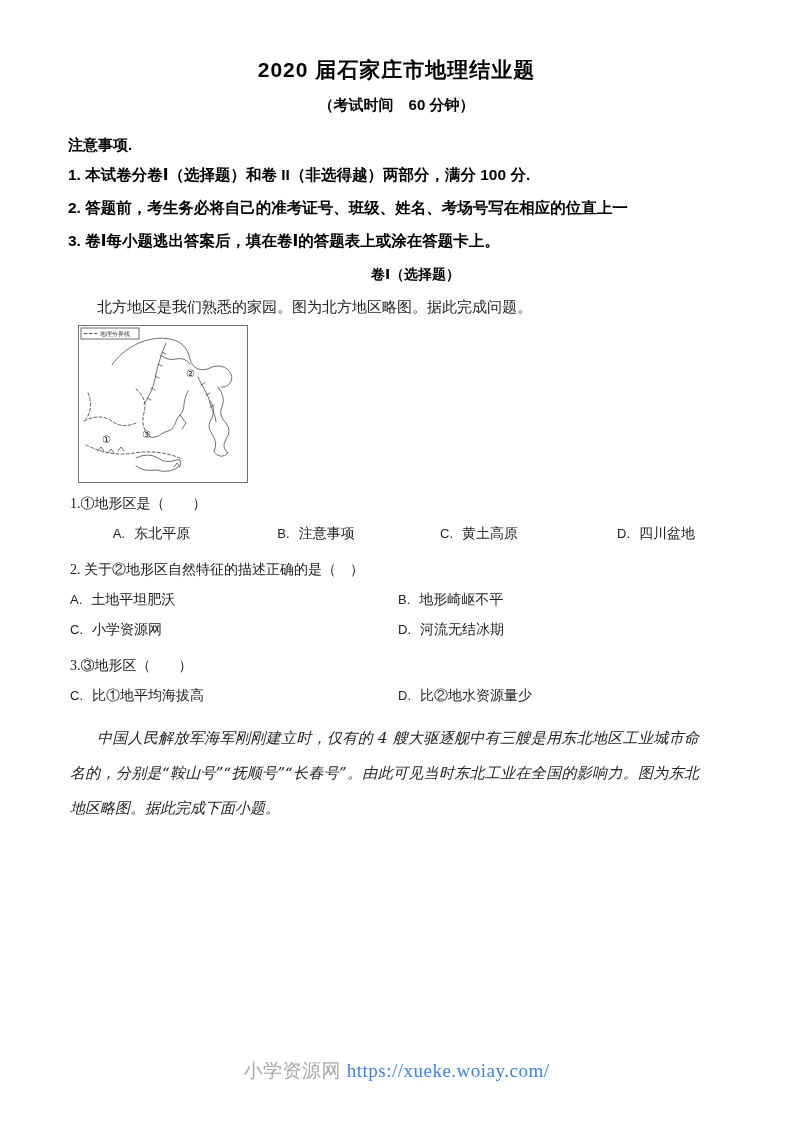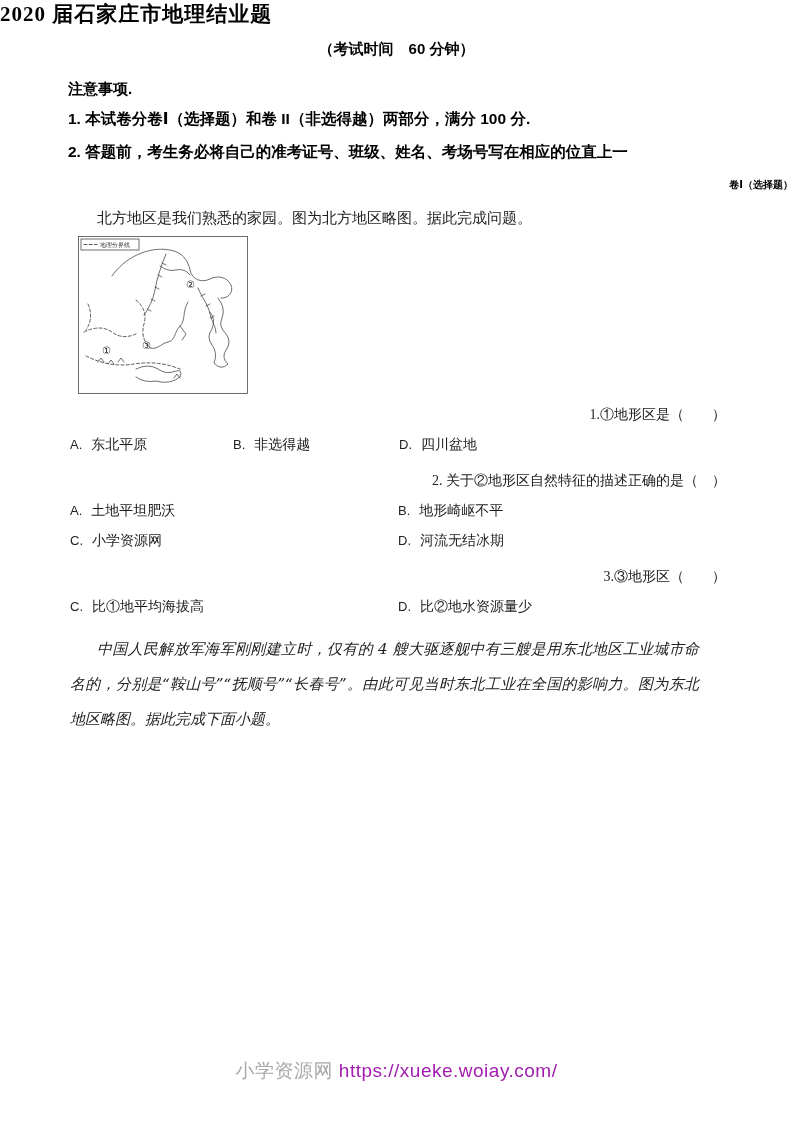--- a/index.html
+++ b/index.html
@@ -6,72 +6,73 @@
   .page {
     position:relative;
     width:793px; height:1122px;
     margin:0 auto;
     background:#ffffff;
     color:#1b1b1b;
     font-family:"Liberation Serif","DejaVu Serif",serif;
     overflow:hidden;
   }
   .hd { font-family:"Liberation Sans","DejaVu Sans",sans-serif; font-weight:700; color:#000; }
-  .title    { text-align:left; font-size:21px; line-height:28px; letter-spacing:1px;font-family:Liberation Serif, serif; }
+  .title    { padding-top:56px; text-align:center; font-size:21px; line-height:28px; letter-spacing:1px; }
   .subtitle { margin-top:10px; text-align:center; font-size:15px; line-height:22px; }
   .notice-heading { margin:16px 67px 0 68px; font-size:15px; line-height:26px; }
   .notice-item    { margin:0 55px 0 68px; font-size:15.5px; line-height:33px; }
-  .volume-heading { margin-top:1px; text-align:right; font-size:10px; line-height:32px;margin-left:38px; }
+  .volume-heading { margin-top:1px; text-align:center; font-size:14px; line-height:32px;margin-left:38px; }
   .part-heading   { margin:0 67px 0 68px; font-size:15.5px; line-height:32px; }
   .passage {
     margin:6px 94px 0 70px;
     font-size:15px; line-height:23px;
     text-indent:27px; color:#222;
     font-family:"DejaVu Serif","Liberation Serif",serif;
   }
   .passage2 { margin-top:10px; line-height:35px; text-align:justify;font-style:italic; }
   .map-fig { margin:6px 0 0 78px; width:170px; height:158px; }
   .map-fig svg { display:block; }
-  .q-stem { margin:6px 67px 0 70px; font-size:14px; line-height:30px;text-align:right; }
+  .q-stem { margin:6px 67px 0 70px; font-size:14px; line-height:30px; }
   .q-row4 {
     display:grid; grid-template-columns:163px 166px 160px auto;
-    margin:0 40px 0 70px; font-size:14px; line-height:30px;
+    margin:0 40px 0 70px; font-size:14px; line-height:30px;text-align:center;
   }
   .q-row2 {
     display:grid; grid-template-columns:328px auto;
     margin:0 40px 0 70px; font-size:14px; line-height:30px;
   }
   .opt { white-space:nowrap; }
   .opt-label {
     font-family:"Liberation Sans","DejaVu Sans",sans-serif;
     font-size:13px; margin-right:9px; color:#222;
   }
   .footer {
     position:absolute; left:0; right:0; top:1058px;
     text-align:center;
     font-family:"Liberation Sans","DejaVu Sans",sans-serif;
     font-size:19px; color:#a8a8a8; letter-spacing:0.5px;
   }
-  .footer a { color:#a21caf; text-decoration:none; }
+  .footer a { color:#3b82f6; text-decoration:none;font-family:Liberation Serif, serif; }
   .map-line { stroke:#4a4a4a; fill:none; stroke-width:0.8; stroke-linecap:round; }
   .map-dash { stroke:#4a4a4a; fill:none; stroke-width:0.9; stroke-dasharray:3 2.2; stroke-linecap:round; }
   .map-text { font-size:6px; fill:#333; font-family:"Liberation Sans","DejaVu Sans",sans-serif; }
   .map-marker { font-size:10px; fill:#222; font-family:"Liberation Serif","DejaVu Serif",serif; }
 </style>
 </head>
 <body>
 
 <div class="page">
 
   <div class="title hd">2020 届石家庄市地理结业题</div>
   <div class="subtitle hd">（考试时间　60 分钟）</div>
 
   <div class="notice-heading hd">注意事项.</div>
   <div class="notice-item hd">1. 本试卷分卷Ⅰ（选择题）和卷 II（非选得越）两部分，满分 100 分.</div>
   <div class="notice-item hd">2. 答题前，考生务必将自己的准考证号、班级、姓名、考场号写在相应的位直上一</div>
+  <div class="notice-item hd">3. 卷Ⅰ每小题逃出答案后，填在卷Ⅰ的答题表上或涂在答题卡上。</div>
 
   <div class="volume-heading hd">卷Ⅰ（选择题）</div>
 
   <p class="passage">北方地区是我们熟悉的家园。图为北方地区略图。据此完成问题。</p>
 
   <div class="map-fig">
     <svg width="170" height="158" viewBox="0 0 170 158">
 
       <rect x="0.5" y="0.5" width="169" height="157" class="map-line"></rect>
 
@@ -107,21 +108,24 @@
       <text x="64" y="113" class="map-marker">③</text>
     </svg>
   </div>
 
   <div class="q-stem">1.①地形区是（　　）</div>
   <div class="q-row4">
     <div class="opt">
       <span class="opt-label">A.</span><span class="opt-text">东北平原</span>
     </div>
     <div class="opt">
-      <span class="opt-label">B.</span><span class="opt-text">非选得越</span>
+      <span class="opt-label">B.</span><span class="opt-text">注意事项</span>
+    </div>
+    <div class="opt">
+      <span class="opt-label">C.</span><span class="opt-text">黄土高原</span>
     </div>
     <div class="opt">
       <span class="opt-label">D.</span><span class="opt-text">四川盆地</span>
     </div>
   </div>
 
   <div class="q-stem">2. 关于②地形区自然特征的描述正确的是（　）</div>
   <div class="q-row2">
     <div class="opt">
       <span class="opt-label">A.</span><span class="opt-text">土地平坦肥沃</span>

